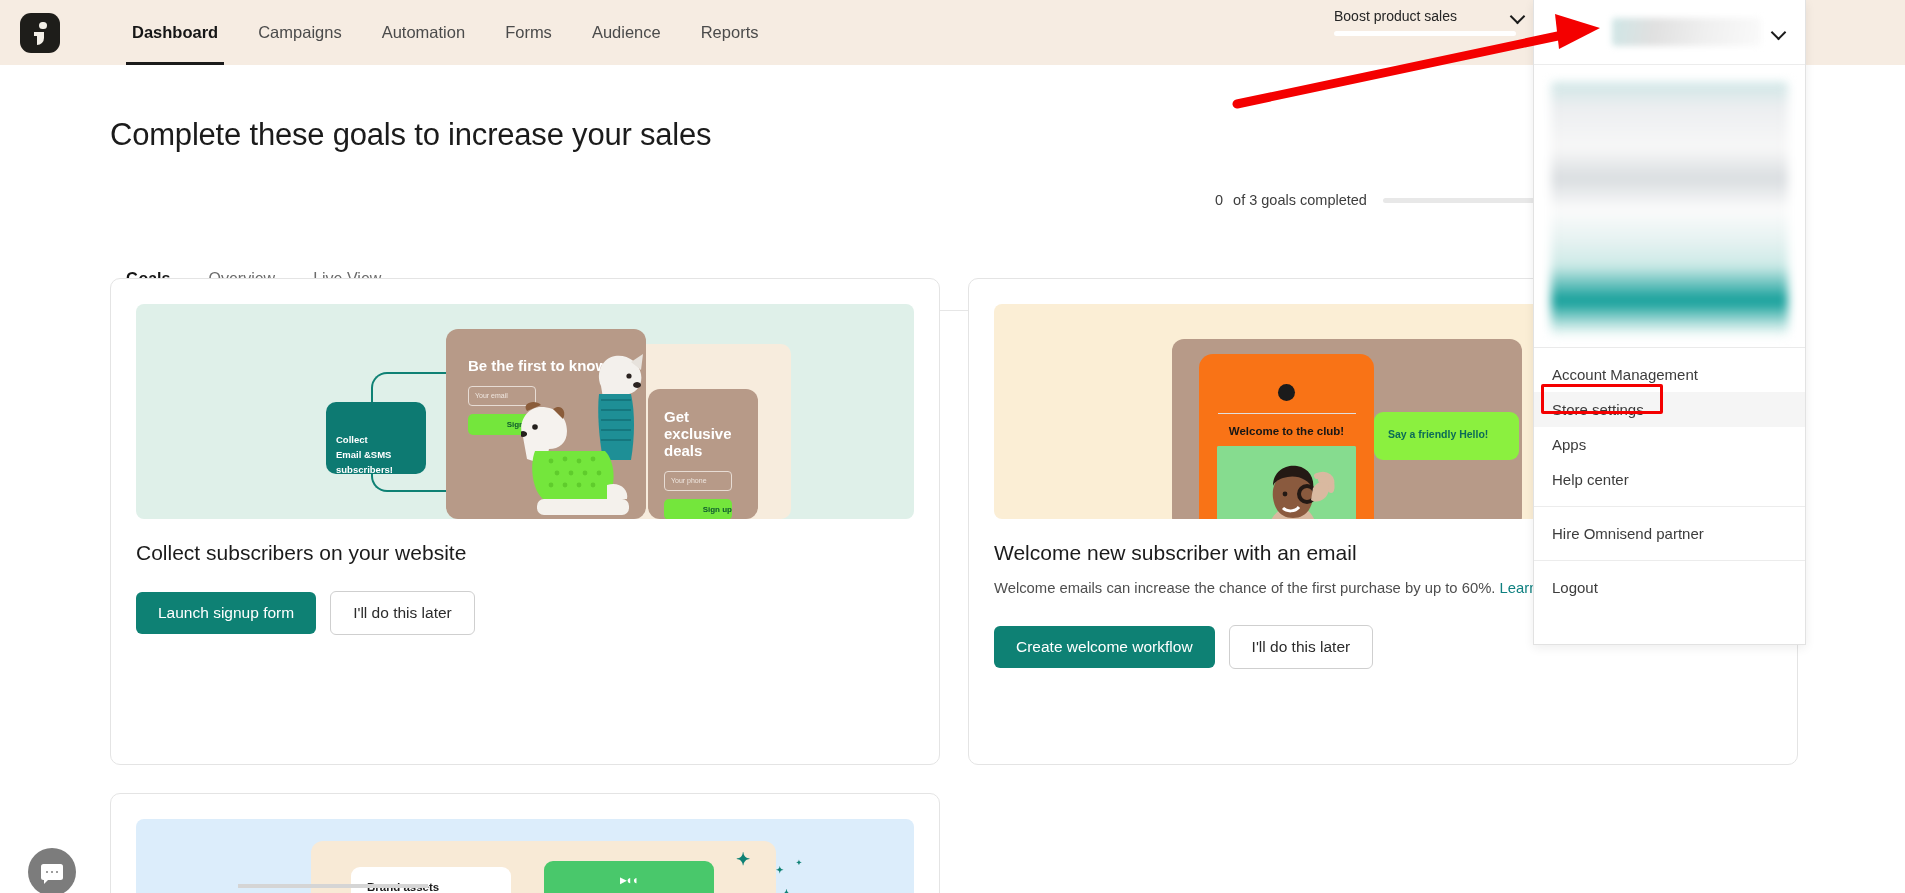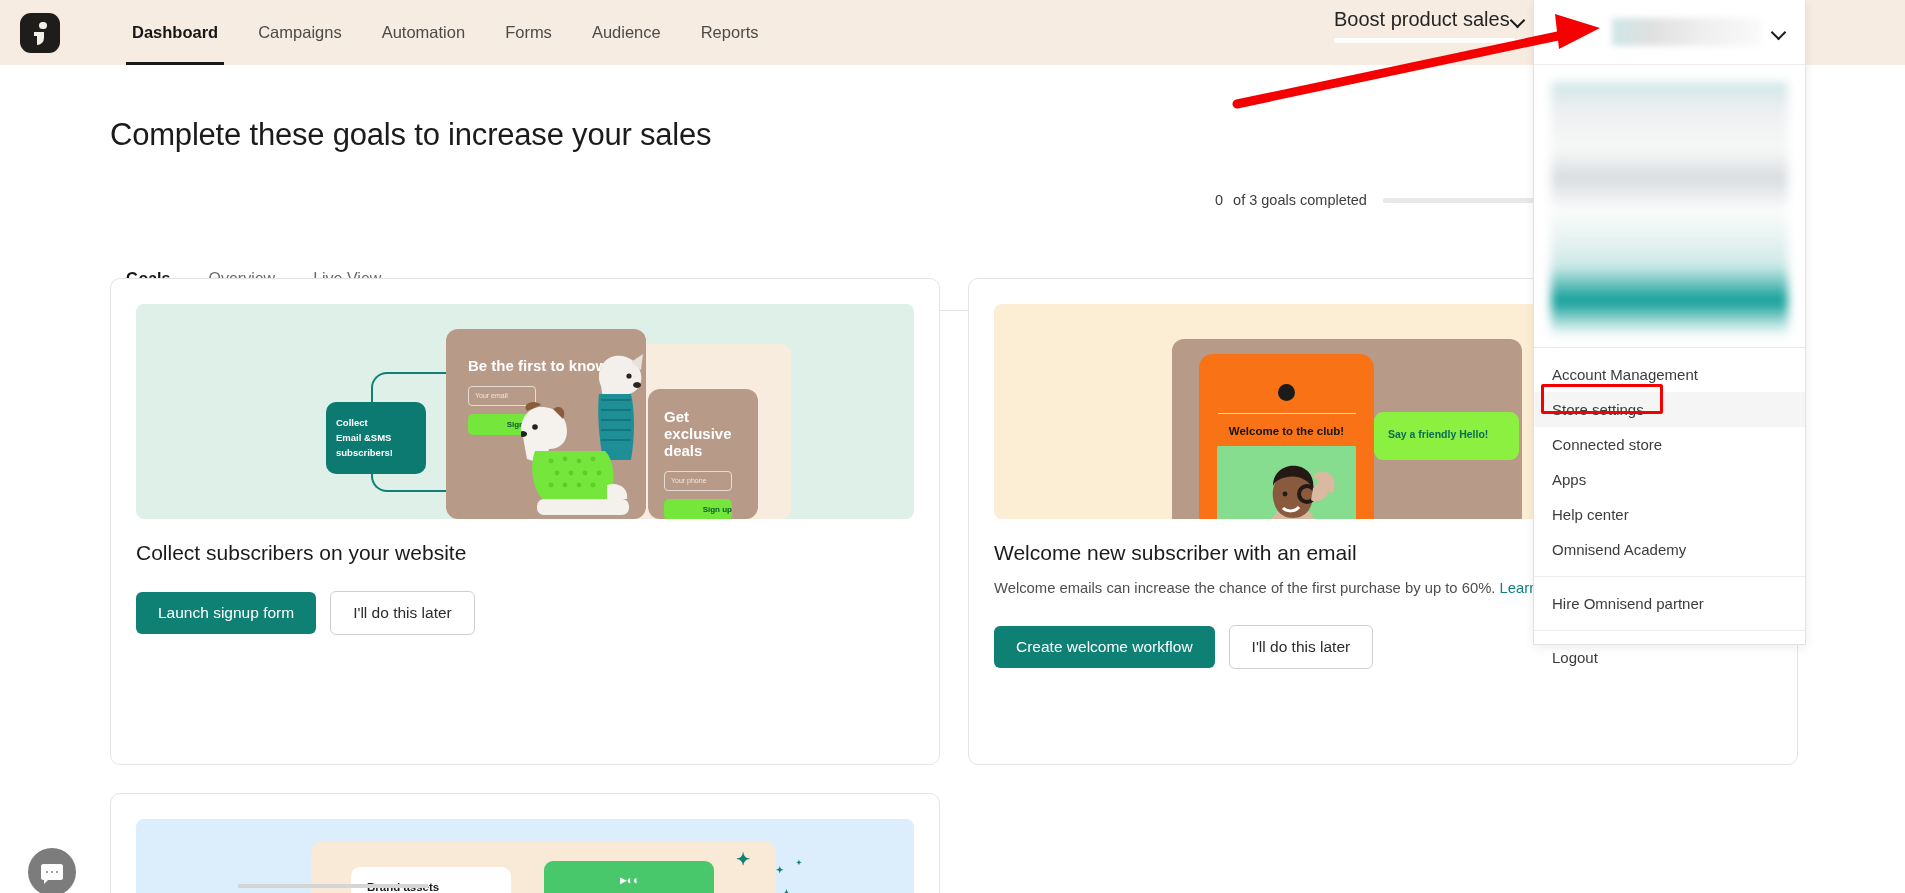--- a/index.html
+++ b/index.html
@@ -45,21 +45,21 @@
   .navitem.active::after {
     content:""; position:absolute; left:14px; right:14px; bottom:0; height:3px;
     background:#1b1b1b;
   }
 
   .boost {
     position:absolute; left:1334px; top:8px; width:192px;
     display:flex; flex-direction:column; gap:7px;
   }
   .boost-row { display:flex; align-items:center; justify-content:space-between; }
-  .boost-label { font-size:20px; color:#252525; }
+  .boost-label { font-size:14px; color:#252525; }
   .boost-bar { height:5px; border-radius:3px; background:#ffffff; width:182px; }
   .chev { width:16px; height:16px; position:relative; }
   .chev::before {
     content:""; position:absolute; left:2px; top:3px;
     width:9px; height:9px; border-right:2.2px solid #1b1b1b; border-bottom:2.2px solid #1b1b1b;
     transform:rotate(45deg);
   }
 
   
   .content { position:absolute; left:0; top:65px; width:1834px; height:828px; background:#fff;text-decoration:underline; }
@@ -120,21 +120,21 @@
   
   .h1-beige { position:absolute; left:355px; top:40px; width:300px; height:175px; background:#f7ecdd; border-radius:10px; }
   .h1-elbow {
     position:absolute; left:235px; top:68px; width:130px; height:120px;
     border-left:2px solid #0e8174; border-top:2px solid #0e8174; border-bottom:2px solid #0e8174;
     border-radius:16px 0 0 16px; border-right:none;
   }
   .h1-teal {
     position:absolute; left:190px; top:98px; width:100px; height:72px;
     background:#0d7a72; border-radius:10px; color:#fff;
-    font-size:9.5px; font-weight:700; line-height:1.6; padding:13px 0 0 10px;
+    font-size:9.5px; font-weight:700; line-height:1.6; padding:30px 0 0 10px;
   }
   .h1-card-a {
     position:absolute; left:310px; top:25px; width:200px; height:190px;
     background:#b79a88; border-radius:12px; padding:28px 0 0 22px; color:#fff;
   }
   .h1-card-a .ttl { font-size:15px; font-weight:800; line-height:1.15; }
   .h1-input {
     margin-top:12px; width:68px; height:20px; border:1px solid #e7dcd4; border-radius:4px;
     font-size:7px; color:#efe6df; padding:5px 0 0 6px;
   }
@@ -436,30 +436,24 @@
     <div class="dd-divider"></div>
     <div class="dd-list">
       <div style="height:9px"></div>
       <div class="dd-item">
         <span>Account Management</span>
       </div>
       <div class="dd-item hl">
         <span>Store settings</span>
       </div>
       <div class="dd-item">
-        <span>Connected store</span>
-      </div>
-      <div class="dd-item">
         <span>Apps</span>
       </div>
       <div class="dd-item">
         <span>Help center</span>
-      </div>
-      <div class="dd-item">
-        <span>Omnisend Academy</span>
       </div>
       <div class="dd-sep"></div>
       <div class="dd-item">
         <span>Hire Omnisend partner</span>
       </div>
       <div class="dd-sep"></div>
       <div class="dd-item">
         <span>Logout</span>
       </div>
     </div>

